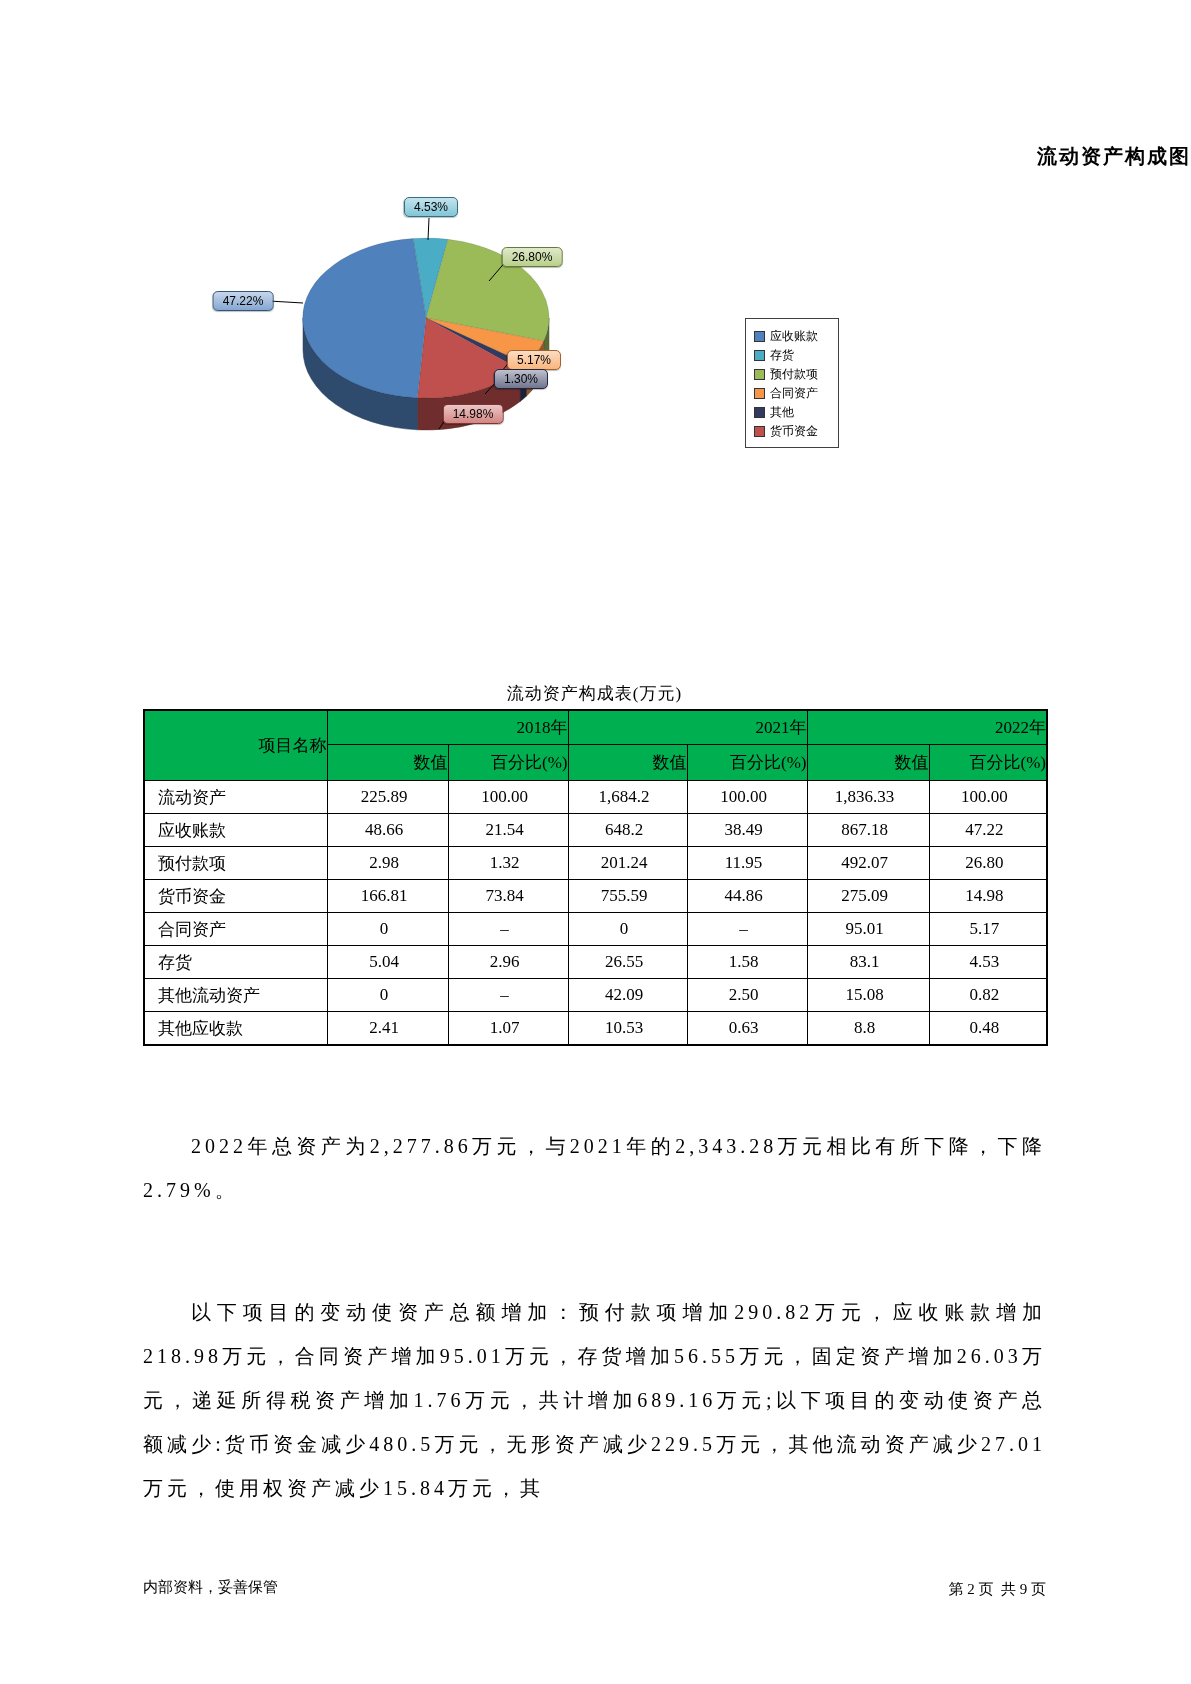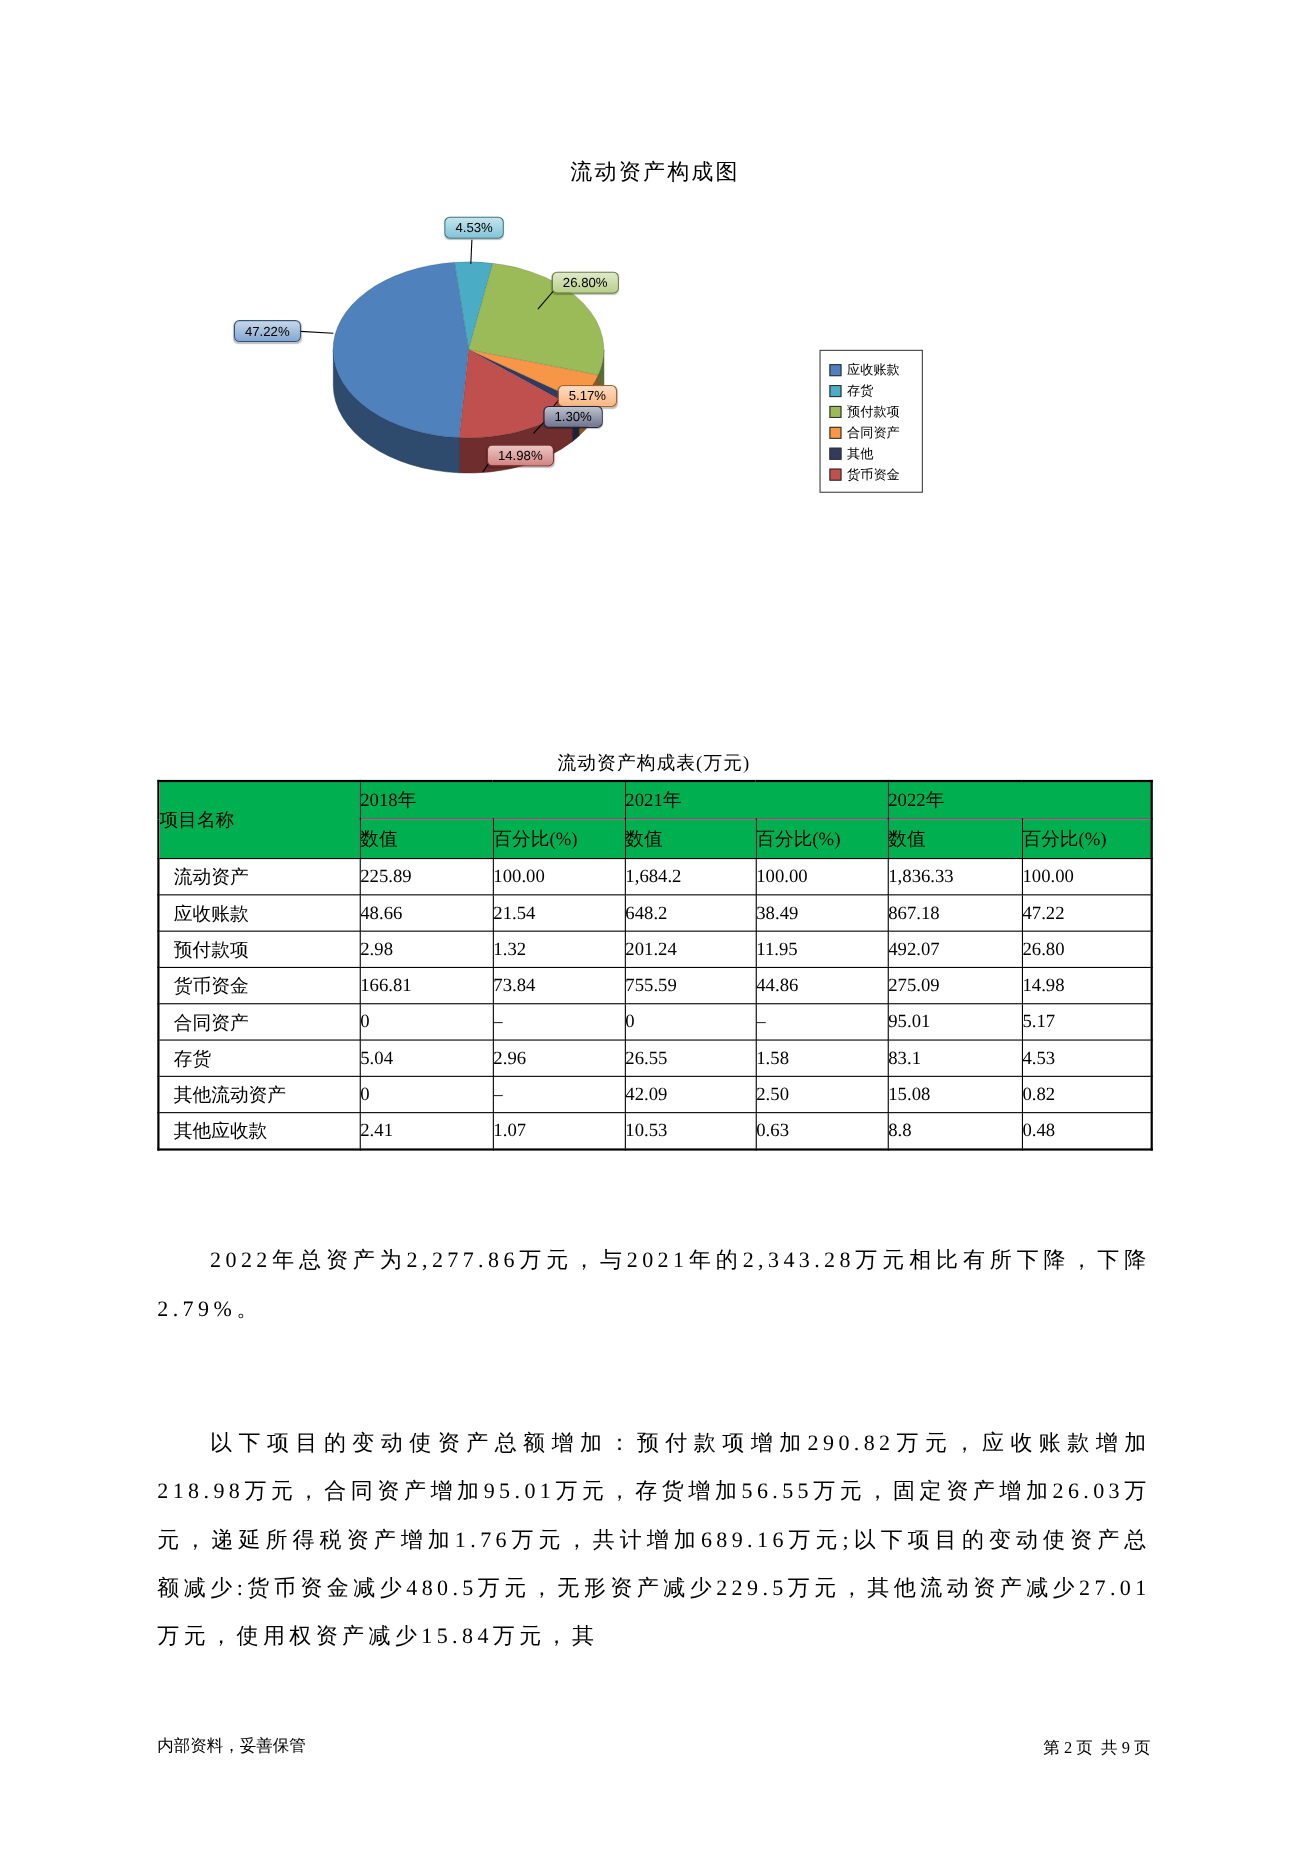--- a/index.html
+++ b/index.html
@@ -7,21 +7,21 @@
     position:relative;
     width:1191px;height:1684px;
     background:#ffffff;
     font-family:"Liberation Serif","DejaVu Serif",serif;
     color:#000;
     overflow:hidden;
   }
   
   .chart-title{
     position:absolute;left:0;top:143px;width:1191px;
-    text-align:center;font-size:20px;font-weight:normal;letter-spacing:2px;
+    text-align:right;font-size:20px;font-weight:bold;letter-spacing:2px;
   }
   #chart-svg{position:absolute;left:0;top:0;}
   .callout{
     position:absolute;transform:translate(-50%,-50%);
     font-family:"Liberation Sans","DejaVu Sans",sans-serif;
     font-size:12px;line-height:1;color:#000;
     padding:3px 9px;border-radius:5px;white-space:nowrap;
     box-shadow:0 1px 1px rgba(0,0,0,.25);
   }
   .legend{
@@ -41,24 +41,24 @@
   .assets-table{
     position:absolute;left:143px;top:709px;
     border-collapse:collapse;table-layout:fixed;width:903px;
     font-size:17px;
   }
   .assets-table td,.assets-table th{
     border:1px solid #000;overflow:hidden;white-space:nowrap;
     font-weight:normal;padding:0;
   }
   .assets-table{border:2px solid #000;}
-  .assets-table thead th{background:#00B050;text-align:left;height:33px;}
+  .assets-table thead th{background:#00B050;text-align:right;height:33px;}
   .assets-table tbody td{height:32px;background:#fff;}
   .assets-table tbody td.name{text-align:left;padding-left:13px;}
-  .assets-table tbody td.num{text-align:left;padding-right:7px;}
+  .assets-table tbody td.num{text-align:center;padding-right:7px;}
   
   .sec-heading{
     position:absolute;left:143px;width:903px;
     font-size:26px;font-weight:bold;letter-spacing:1px;
   }
   .sec-heading .inner{padding-left:56px;}
   .para{
     position:absolute;left:143px;width:903px;
     font-size:20px;line-height:44px;letter-spacing:4px;
     text-align:justify;text-indent:2.4em;

